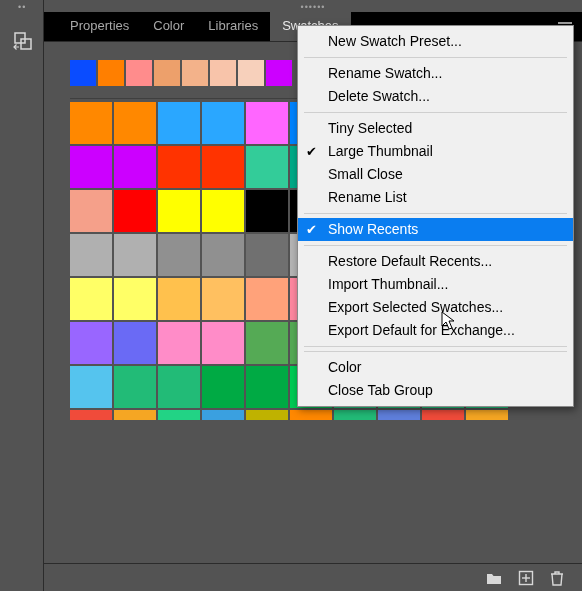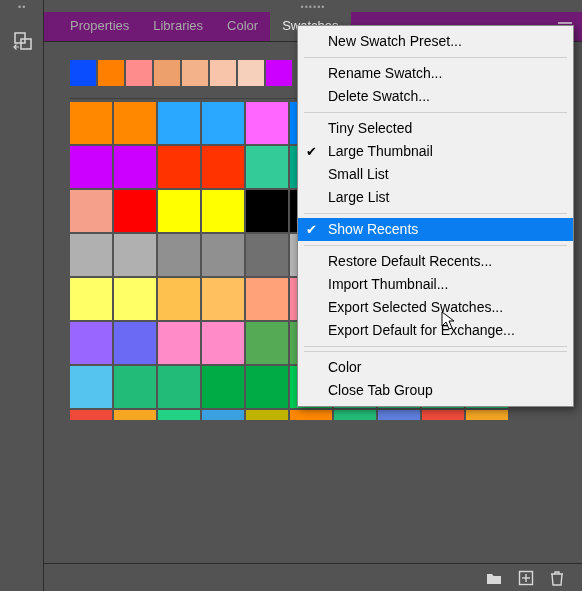--- a/index.html
+++ b/index.html
@@ -50,21 +50,21 @@
     letter-spacing: 1px;
   }
   .tabs {
     position: absolute;
     left: 0; right: 0;
     top: 12px;
     height: 30px;
     display: flex;
     align-items: center;
     padding-left: 14px;
-    background: #701a75;
+    background: #000000;
     border-bottom: 1px solid #2b2b2b;
   }
   .tab {
     padding: 6px 12px 8px 12px;
     color: #a8a8a8;
     cursor: pointer;
     font-size: 13px;
   }
   .tab.active-tab {
     color: #eaeaea;
@@ -186,22 +186,22 @@
       <path d="M2 17 L7 17 M4.5 14.5 L2 17 L4.5 19.5" fill="none" stroke="#d8d8d8" stroke-width="1.2"></path>
     </svg>
   </div>
 </div>
 
 <div class="panel">
   <div class="panel-grip">••••••</div>
 
   <div class="tabs">
     <div class="tab">Properties</div>
+    <div class="tab">Color</div>
     <div class="tab">Libraries</div>
-    <div class="tab">Color</div>
     <div class="tab active-tab">Swatches</div>
   </div>
 
   <div class="hamburger">
     <svg width="18" height="14" viewBox="0 0 18 14">
       <line x1="2" y1="3" x2="16" y2="3" stroke="#d8d8d8" stroke-width="1.5"></line>
       <line x1="2" y1="7" x2="16" y2="7" stroke="#d8d8d8" stroke-width="1.5"></line>
       <line x1="2" y1="11" x2="16" y2="11" stroke="#d8d8d8" stroke-width="1.5"></line>
     </svg>
   </div>
@@ -340,22 +340,22 @@
 </div>
 
 <div class="menu">
   <div class="menu-item">New Swatch Preset...</div>
   <div class="menu-sep"></div>
   <div class="menu-item">Rename Swatch...</div>
   <div class="menu-item">Delete Swatch...</div>
   <div class="menu-sep"></div>
   <div class="menu-item">Tiny Selected</div>
   <div class="menu-item"><span class="check">✔</span><span>Large Thumbnail</span></div>
-  <div class="menu-item">Small List</div>
-  <div class="menu-item">Large List</div>
+  <div class="menu-item">Small Close</div>
+  <div class="menu-item">Rename List</div>
   <div class="menu-sep"></div>
   <div class="menu-item sel"><span class="check">✔</span><span>Show Recents</span></div>
   <div class="menu-sep"></div>
   <div class="menu-item">Restore Default Recents...</div>
   <div class="menu-item">Import Thumbnail...</div>
   <div class="menu-item">Export Selected Swatches...</div>
   <div class="menu-item">Export Default for Exchange...</div>
   <div class="menu-sep"></div>
   <div class="menu-sep"></div>
   <div class="menu-item">Color</div>

